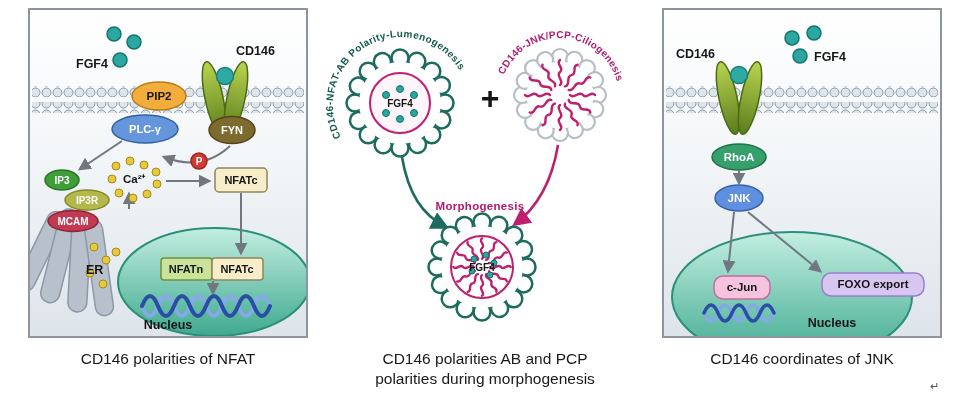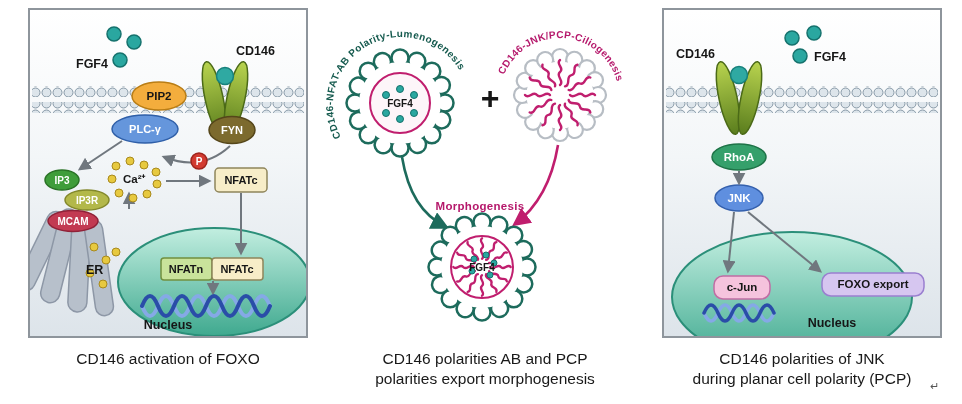--- a/index.html
+++ b/index.html
@@ -378,25 +378,24 @@
       <g fill="none" stroke-linecap="round">
         <path stroke="#85a9e6" stroke-width="3.5" d="M40 303 q7 16 14 0 q7 -16 14 0 q7 16 14 0 q7 -16 14 0 q7 16 14 0"></path>
         <path stroke="#2a4da8" stroke-width="3.5" d="M40 303 q7 -16 14 0 q7 16 14 0 q7 -16 14 0 q7 16 14 0 q7 -16 14 0"></path>
       </g>
 
       <text class="tb" font-size="12.5" x="168" y="317" text-anchor="middle">Nucleus</text>
     </svg>
   </div>
 
   <div class="caption cap-left">
-    <div>CD146 activation of FOXO</div>
+    <div>CD146 polarities of NFAT</div>
   </div>
   <div class="caption cap-mid">
     <div>CD146 polarities AB and PCP</div>
-    <div>polarities export morphogenesis</div>
+    <div>polarities during morphogenesis</div>
   </div>
   <div class="caption cap-right">
-    <div>CD146 polarities of JNK</div>
-    <div>during planar cell polarity (PCP)</div>
+    <div>CD146 coordinates of JNK</div>
   </div>
 
   <div class="pmark">↵</div>
 </div>
 
 </body></html>

